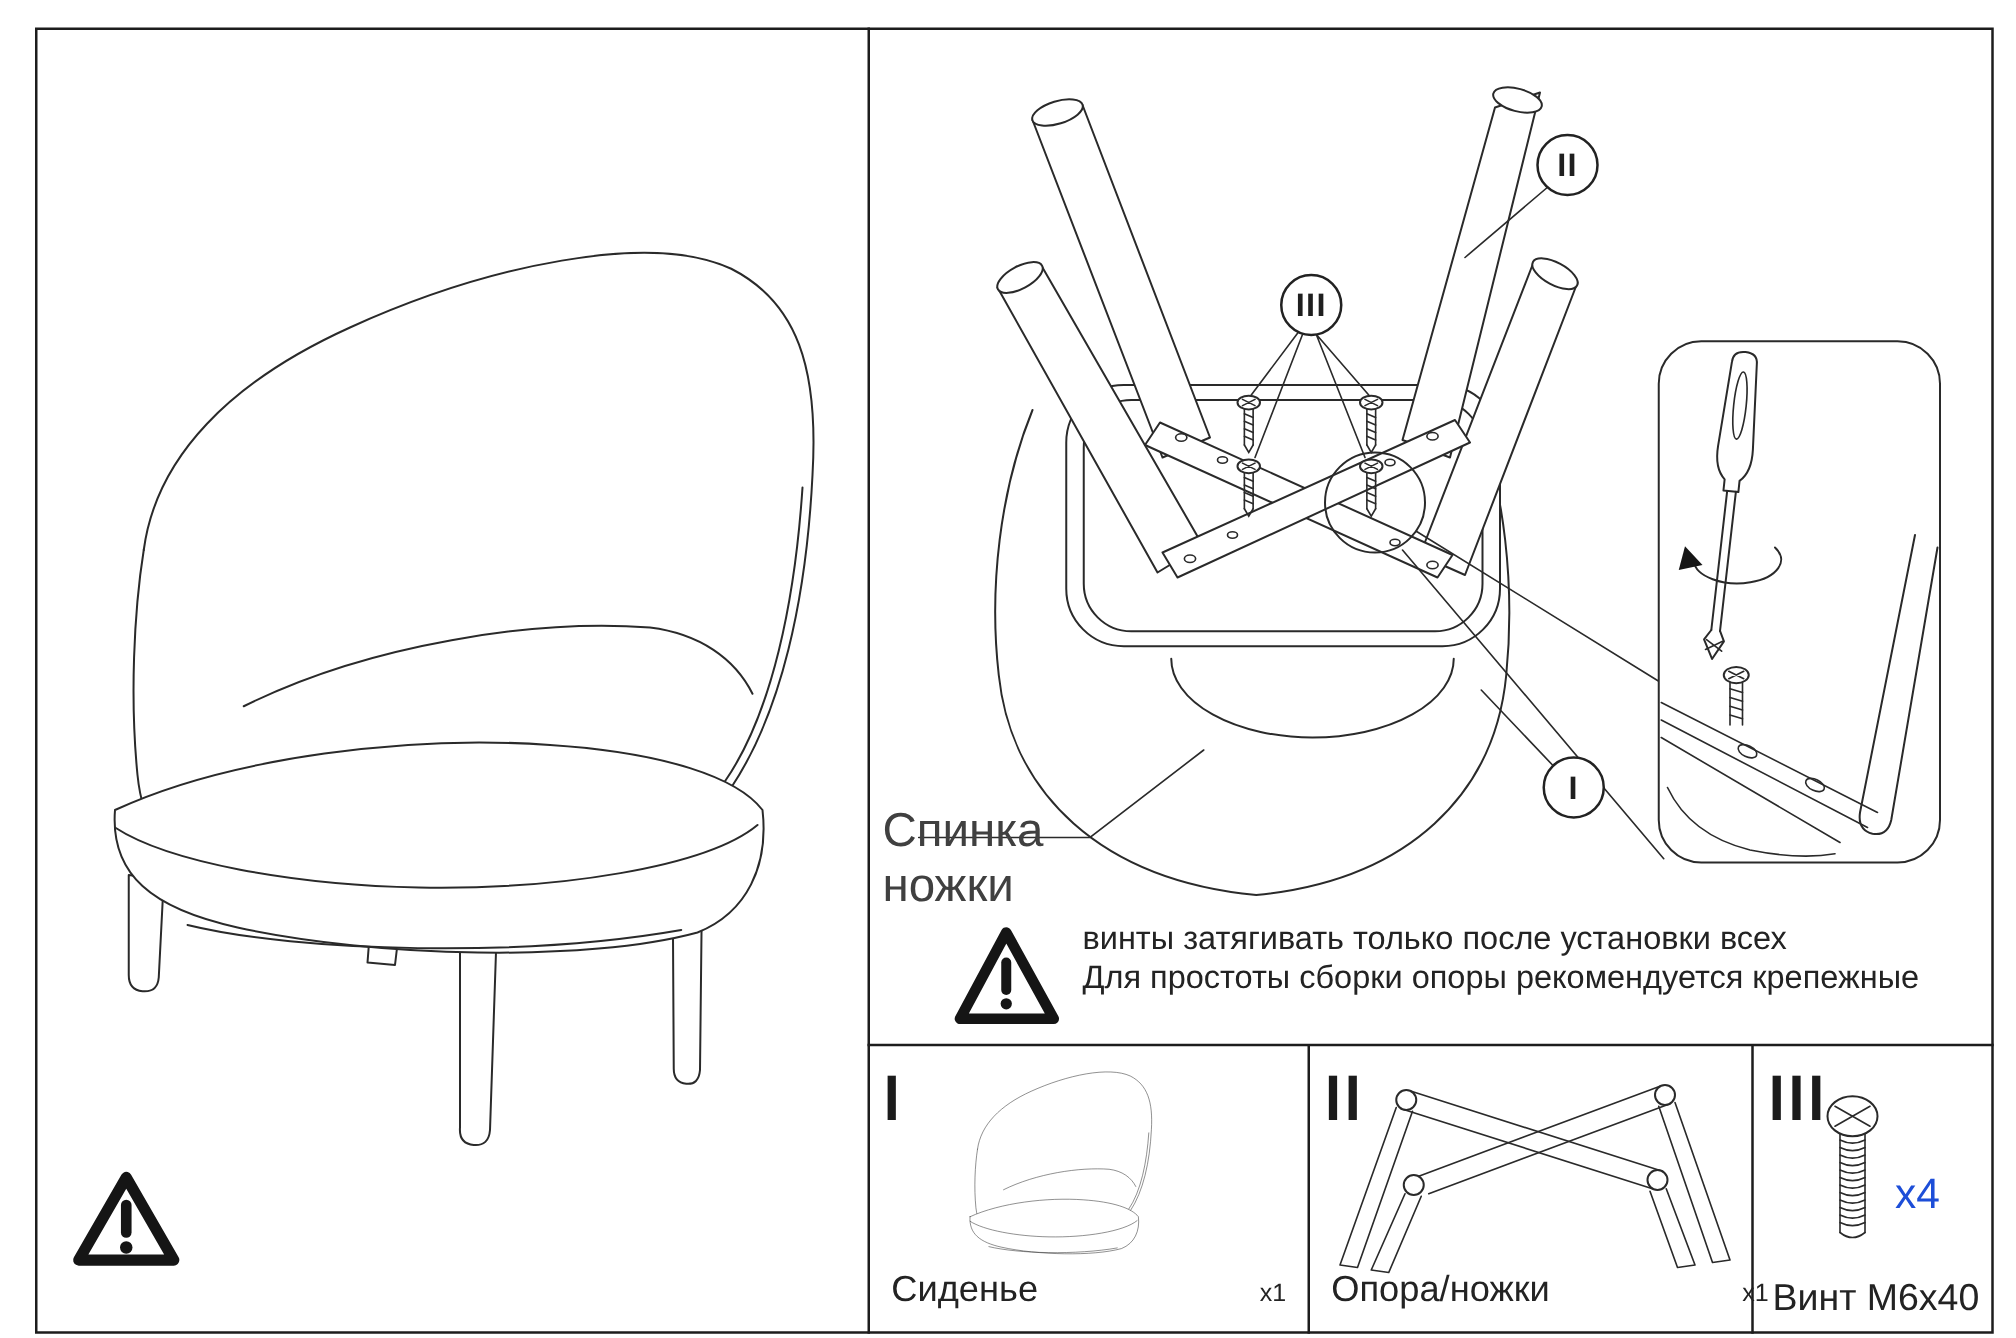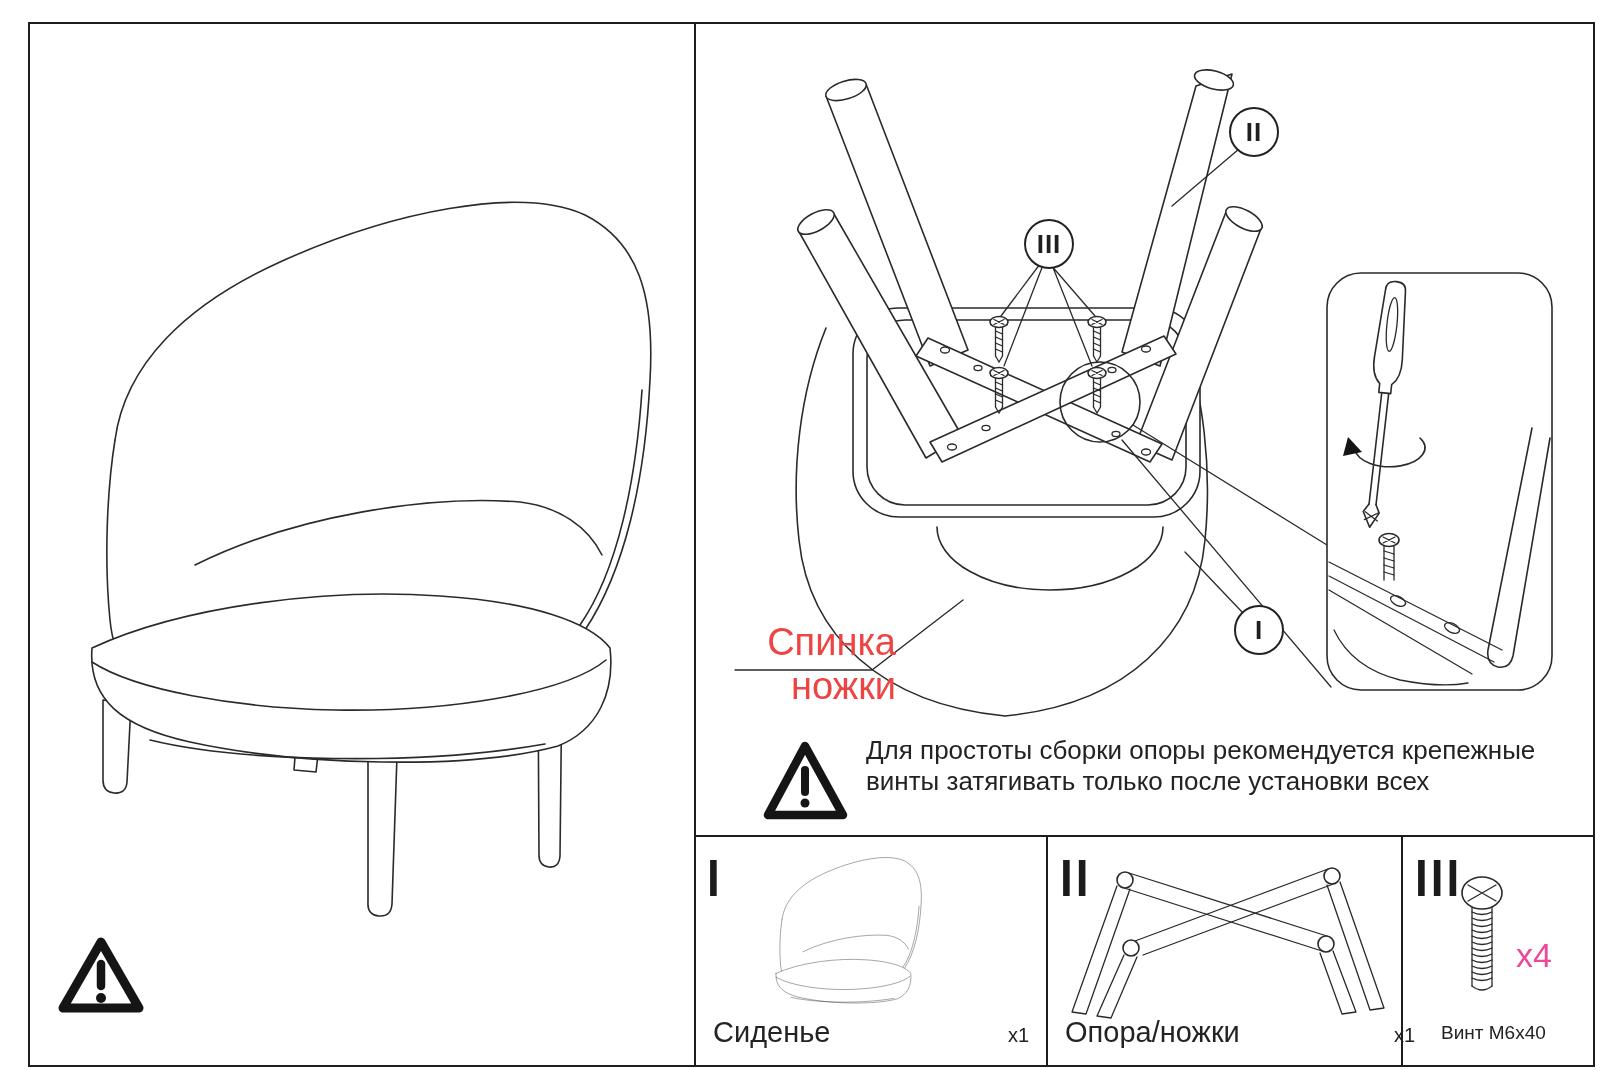--- a/index.html
+++ b/index.html
@@ -14,29 +14,29 @@
   svg.art{position:absolute;left:0;top:0;width:1613px;height:1070px;}
   .ln{fill:none;stroke:#2a2a2a;stroke-width:1.6;stroke-linecap:round;stroke-linejoin:round;}
   .lnw{fill:#ffffff;stroke:#2a2a2a;stroke-width:1.6;stroke-linecap:round;stroke-linejoin:round;}
   .thin{fill:none;stroke:#2a2a2a;stroke-width:1.3;stroke-linecap:round;}
   .tri{fill:none;stroke:#151515;stroke-width:9;stroke-linejoin:round;stroke-linecap:round;}
   .bang{fill:none;stroke:#151515;stroke-width:8.5;stroke-linecap:round;}
   .dot{fill:#151515;stroke:none;}
   .callout{width:46px;height:46px;border:2.5px solid #222;border-radius:50%;
            display:flex;align-items:center;justify-content:center;
            font-size:26px;font-weight:700;letter-spacing:1px;background:#fff;}
-  .spinka{width:190px;text-align:right;font-size:38px;line-height:44px;color:#ef4444;}
+  .spinka{width:190px;text-align:left;font-size:38px;line-height:44px;color:#404040;margin-top:23px;}
   .warn-line{font-size:27px;line-height:32px;white-space:nowrap;color:#232323;}
   .note-line{font-size:26px;line-height:31px;white-space:nowrap;color:#232323;}
   .numeral{font-size:46px;font-weight:700;letter-spacing:3px;color:#1b1b1b;transform:scaleY(1.12);transform-origin:top left;}
   .part-row{display:flex;justify-content:space-between;align-items:baseline;box-sizing:border-box;padding:0 18px;}
   .part-name{font-size:29px;color:#232323;}
   .part-qty{font-size:20px;color:#232323;}
-  .x4{font-size:34px;color:#ec4899;}
-  .vint{font-size:19px;color:#232323;margin-left:23px;}
+  .x4{font-size:34px;color:#1d4ed8;}
+  .vint{font-size:30px;color:#232323;}
 </style>
 </head>
 <body>
 
 <div class="canvas">
 
   <svg class="art" viewBox="0 0 1613 1070">
     <defs>
       <g id="screwSmall">
         <path class="thin" d="M -3.5,3 L -3.5,34 M 3.5,3 L 3.5,34"></path>
@@ -193,22 +193,22 @@
   <div class="abs callout" style="left:1229px;top:107px;">II</div>
   <div class="abs callout" style="left:1024px;top:219px;">III</div>
   <div class="abs callout" style="left:1234px;top:605px;">I</div>
 
   <div class="abs spinka" style="left:706px;top:620px;">
     <div>Спинка</div>
     <div>ножки</div>
   </div>
 
   <div class="abs" style="left:866px;top:735px;">
+    <div class="note-line">винты затягивать только после установки всех</div>
     <div class="note-line">Для простоты сборки опоры рекомендуется крепежные</div>
-    <div class="note-line">винты затягивать только после установки всех</div>
   </div>
 
 
   <div class="abs numeral" style="left:707px;top:848px;">I</div>
   <div class="abs numeral" style="left:1060px;top:848px;">II</div>
   <div class="abs numeral" style="left:1415px;top:848px;">III</div>
 
   <div class="abs part-row" style="left:695px;top:1016px;width:352px;">
     <span class="part-name">Сиденье</span>
     <span class="part-qty">x1</span>

